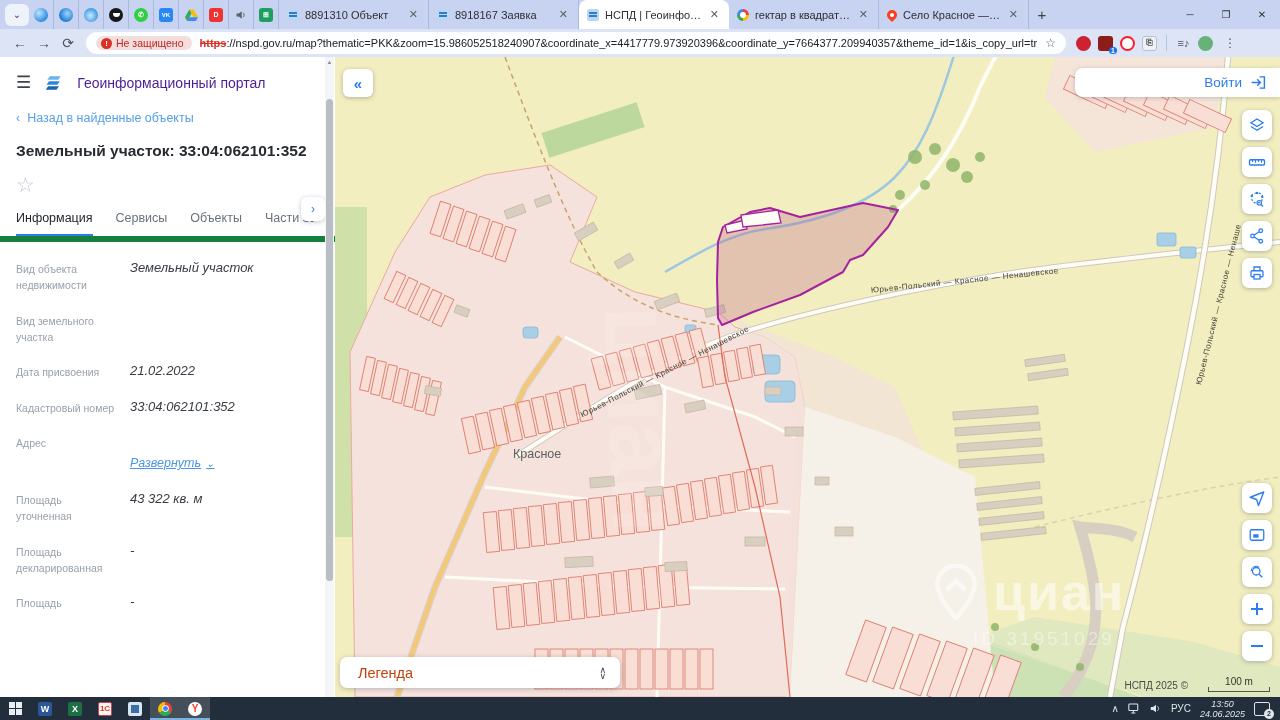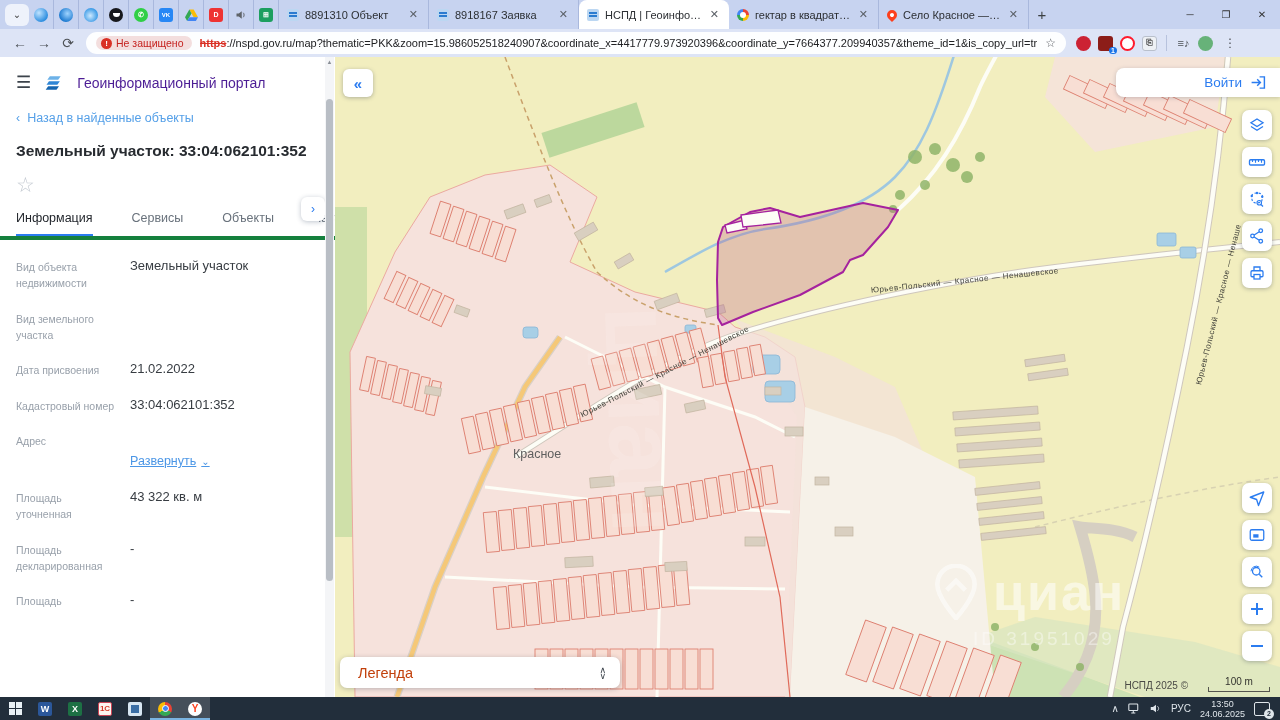--- a/index.html
+++ b/index.html
@@ -62,41 +62,41 @@
   
   .content { position:absolute; left:0; top:57px; width:1280px; height:640px; }
   .sidebar { position:absolute; left:0; top:0; width:335px; height:640px; background:#fff; overflow:hidden; z-index:5; }
   .sb-head { display:flex; align-items:center; gap:13px; padding:15px 16px 10px 16px; }
   .hamburger { font-size:17px; color:#3c434b; }
   .logo { width:20px; height:20px; flex:none; }
   .portal-title { font-size:14px; color:#4c1d95; }
   .back-link { display:flex; align-items:center; gap:7px; padding:8px 16px; color:#55a0e8; font-size:12.5px; }
   .obj-title { padding:9px 16px 0 16px; font-size:15.5px; font-weight:bold; color:#272b30; }
   .fav-star { margin:14px 16px 0 16px; font-size:21px; color:#c4cad2; line-height:1; }
-  .sb-tabs { display:flex; gap:39px; padding:16px 32px 0 16px; border-bottom:4px solid #15803d; position:relative; }
+  .sb-tabs { display:flex; gap:23px; padding:16px 32px 0 16px; border-bottom:6px solid #15803d; position:relative; }
   .sb-tab { font-size:12.5px; color:#69727c; padding-bottom:9px; white-space:nowrap; }
   .sb-tab.active { color:#23272d; border-bottom:2.5px solid #2b7cf0; }
   .tabs-more { position:absolute; right:10px; top:2px; width:24px; height:24px; background:#fff; border-radius:6px; box-shadow:0 1px 5px rgba(40,60,90,.3); color:#2b7cf0; font-size:12px; display:flex; align-items:center; justify-content:center; }
   .fields { padding:17px 16px 0 16px; }
   .frow { display:flex; margin-bottom:17px; }
   .flabel { width:100px; flex:none; font-size:10.5px; color:#99a1ab; line-height:1.55; padding-top:2px; }
-  .fval { flex:1; padding-left:14px; font-size:13px; color:#373c42; line-height:1.42; }
+  .fval { flex:1; padding-left:14px; font-size:13px; color:#373c42; line-height:1.42;font-style:italic; }
   .expand { display:inline-flex; align-items:center; gap:5px; margin-top:4px; color:#4b96e6; font-size:12.5px; text-decoration:underline; }
   .expand .chev { font-size:10px; text-decoration:none; display:inline-block; }
   .sb-scroll { position:absolute; right:1px; top:0; width:9px; height:640px; background:#f4f5f7; }
   .sb-scroll .arrow { width:9px; text-align:center; font-size:6px; color:#8a8f96; padding-top:2px; }
   .sb-thumb { position:absolute; left:1px; top:42px; width:7px; height:482px; background:#b9bec5; border-radius:4px; }
 
   
   .map { position:absolute; left:335px; top:0; width:945px; height:640px; background:#f2eebf; overflow:hidden; }
   .map svg.base { position:absolute; left:0; top:0; }
   .map-btn { position:absolute; width:30px; height:30px; background:#fff; border-radius:7px; box-shadow:0 1px 4px rgba(50,60,80,.35); display:flex; align-items:center; justify-content:center; color:#2b7cf0; }
   .map-btn svg { display:block; }
   .collapse-btn { position:absolute; left:8px; top:12px; width:30px; height:28px; background:#fff; border-radius:6px; box-shadow:0 1px 4px rgba(50,60,80,.35); color:#2b7cf0; font-size:15px; font-weight:bold; display:flex; align-items:center; justify-content:center; }
-  .login-bar { position:absolute; right:0; top:11px; width:164px; height:29px; background:#fff; border-radius:8px 0 0 8px; box-shadow:0 1px 4px rgba(50,60,80,.25); display:flex; align-items:center; justify-content:flex-end; padding-right:14px; gap:8px; }
+  .login-bar { position:absolute; right:0; top:11px; width:205px; height:29px; background:#fff; border-radius:8px 0 0 8px; box-shadow:0 1px 4px rgba(50,60,80,.25); display:flex; align-items:center; justify-content:flex-end; padding-right:14px; gap:8px; }
   .login-label { color:#2b7cf0; font-size:13.5px; }
   .legend-bar { position:absolute; left:5px; bottom:9px; width:280px; height:31px; background:#fff; border-radius:7px; box-shadow:0 1px 5px rgba(50,60,80,.3); display:flex; align-items:center; padding:0 14px 0 18px; }
   .legend-label { font-size:14.5px; color:#c2410c; flex:1; }
   .legend-chevs { display:flex; flex-direction:column; align-items:center; line-height:6px; color:#3c434b; font-size:9px; }
   .attribution { position:absolute; right:92px; bottom:6px; font-size:10px; color:#4a4a45; }
   .scalebox { position:absolute; right:10px; bottom:5px; width:62px; }
   .scale-label { font-size:10px; color:#33332e; text-align:center; }
   .scale-bracket { height:5px; border-left:1.5px solid #55554e; border-right:1.5px solid #55554e; border-bottom:1.5px solid #55554e; }
   .watermark { position:absolute; left:598px; top:505px; color:#fff; pointer-events:none; }
   .wm-row { display:flex; align-items:center; gap:14px; opacity:.55; }
@@ -114,21 +114,21 @@
   .excel { background:#1d7044; }
   .onec { background:#fdf5f0; color:#d43b2a; border:1px solid #c45; font-size:8px; }
   .appb { background:#d7e6f2; position:relative; }
   .appb::after { content:""; position:absolute; inset:3px; background:#3a6ea5; }
   .chrome-ic { width:14px; height:14px; border-radius:50%; background:conic-gradient(#ea4335 0 33%, #34a853 33% 66%, #fbbc05 66% 100%); position:relative; }
   .chrome-ic::after { content:""; position:absolute; inset:3.5px; border-radius:50%; background:#4285f4; border:1.5px solid #fff; }
   .ybr { background:#fff; border-radius:50%; color:#fc3f1d; font-size:10px; }
   .tray { margin-left:auto; display:flex; align-items:center; gap:9px; padding-right:10px; color:#dfe5ea; }
   .tray .t-ic { font-size:10px; }
   .tray .lang { font-size:10px;text-align:center; }
-  .clock { text-align:center; font-size:9px; line-height:10px; }
+  .clock { text-align:center; font-size:9px; line-height:10px;font-style:italic; }
   .notif { position:relative; width:16px; height:14px; border:1.2px solid #dfe5ea; border-radius:2px; }
   .notif .nb { position:absolute; right:-5px; bottom:-4px; width:10px; height:10px; border-radius:50%; background:#dfe5ea; color:#222e3b; font-size:7px; font-weight:bold; text-align:center; line-height:10px; }
 </style>
 </head>
 <body>
 
 <div class="screen">
 
   <div class="tabstrip">
     <div class="tab-chevron">⌄</div>

